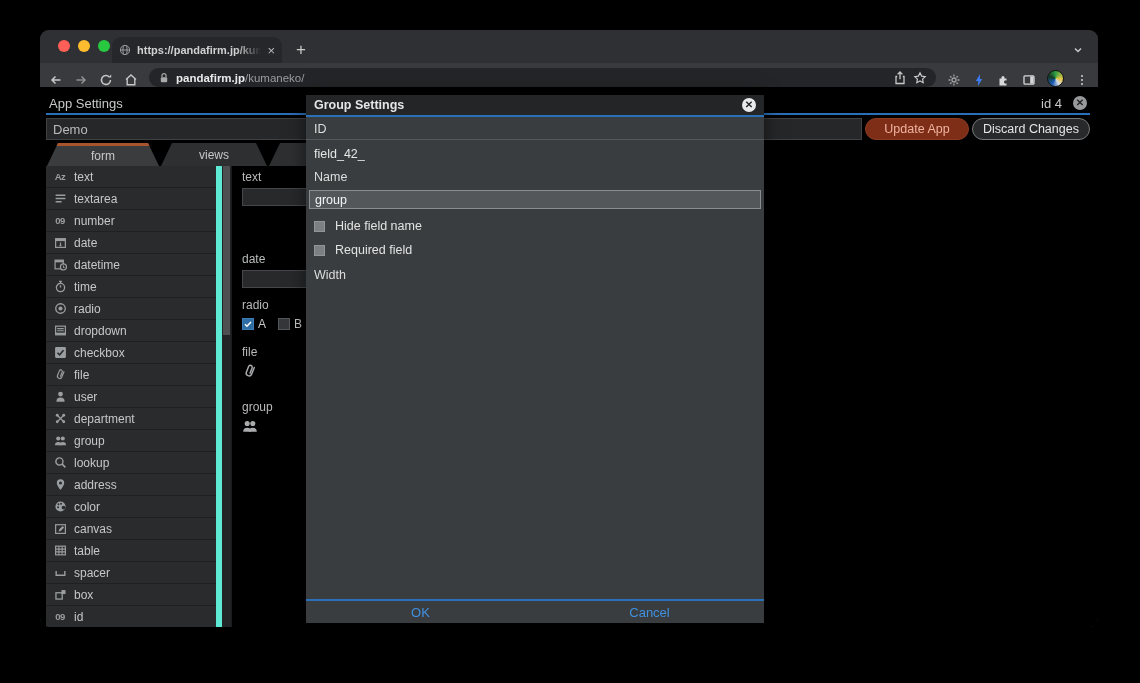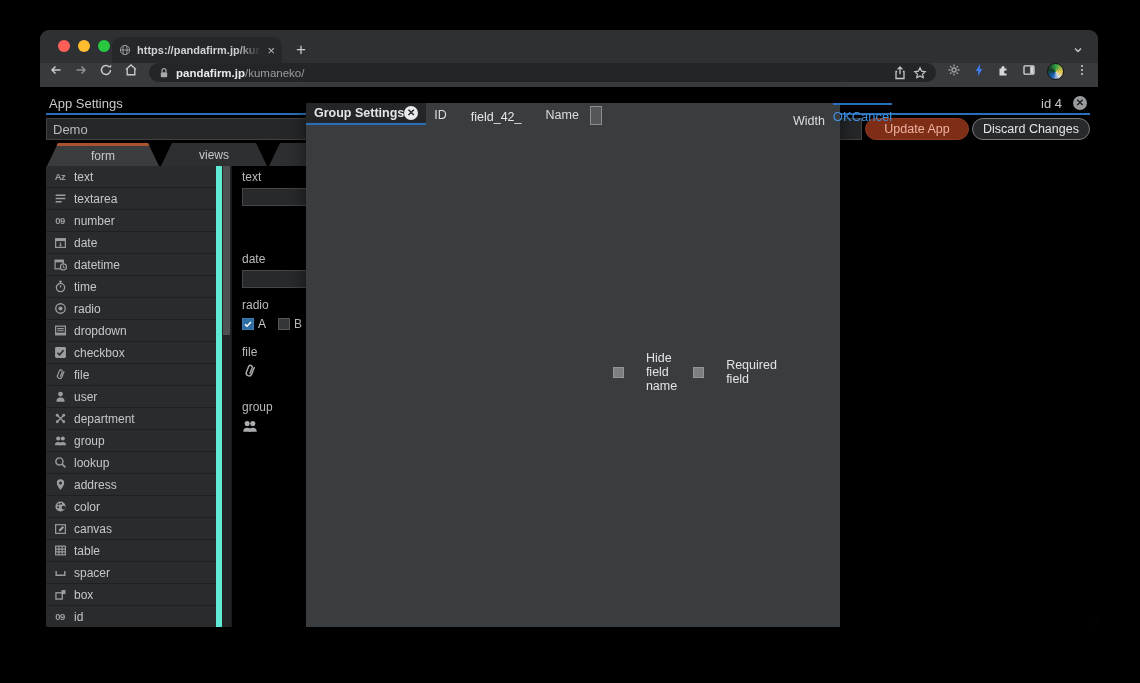--- a/index.html
+++ b/index.html
@@ -12,21 +12,21 @@
   .dot { width:12px; height:12px; border-radius:50%; }
   .dot.r{background:#ff5f57}.dot.y{background:#febc2e}.dot.g{background:#28c840}
   .tab { margin-left:72px; width:170px; height:26px; background:#26272a; border-radius:9px 9px 0 0; display:flex; align-items:center; padding:0 7px; gap:6px; }
   .tab-title { color:#d0d1d2; font-size:11px; font-weight:bold; white-space:nowrap; overflow:hidden; flex:1;
     -webkit-mask-image:linear-gradient(90deg,#000 80%,transparent); mask-image:linear-gradient(90deg,#000 80%,transparent); }
   .tab-close { color:#b9babb; font-size:13px; line-height:1; }
   .newtab { color:#c9caca; font-size:17px; margin:0 0 5px 14px; line-height:1; }
   .strip-chevron { position:absolute; right:14px; bottom:7px; }
   svg.ic { display:block; }
 
-  .toolbar { height:24px; background:#393a3d; display:flex; align-items:flex-start; padding:0 9px; gap:11px; }
+  .toolbar { height:24px; background:#393a3d; display:flex; align-items:flex-end; padding:0 9px; gap:11px; }
   .urlpill { flex:1; height:19px; background:#242528; border-radius:10px; display:flex; align-items:center; padding:0 9px; gap:6px; font-size:11.5px; }
   .url-host { color:#e9eaeb; font-weight:bold; }
   .url-path { color:#9b9ca0; }
   .url-text { flex:1; white-space:nowrap; overflow:hidden; }
   .avatar { width:17px; height:17px; border-radius:50%; background:conic-gradient(#2f9e44,#e8c547 95deg,#d4dce4 150deg,#1c5db8 210deg,#153a22 290deg,#2f9e44); border:1px solid #111; }
 
   
   .content { height:540px; display:flex; flex-direction:column; padding:6px 8px 0 6px; position:relative; background:#000000; }
   .app-header { height:22px; flex:none; display:flex; align-items:center; justify-content:space-between; border-bottom:2px solid #2a70b8; color:#c7c8c9; font-size:13px; padding:0 3px; }
   .hdr-right { display:flex; align-items:center; gap:11px; }
@@ -53,29 +53,29 @@
 
   .preview { flex:1; padding:4px 0 0 10px; color:#b9babb; font-size:12px; overflow:hidden; }
   .pv-input { width:150px; height:18px; background:#27292b; border:1px solid #45474a; margin-top:4px; }
   .pv-row { display:flex; align-items:center; gap:4px; margin-top:5px; }
   .bluecheck { width:12px; height:12px; background:#2e6da4; border:1px solid #3e7db4; display:flex; align-items:center; justify-content:center; }
   .graycheck { width:12px; height:12px; background:#35373a; border:1px solid #55585a; margin-left:8px; }
   .pv-opt { color:#c6c7c8; }
   .pv-icon svg{ width:16px; height:16px; }
 
   
-  .modal { position:absolute; left:266px; top:16px; width:534px; height:528px; background:#3a3d3f; display:flex; z-index:5; box-shadow:0 2px 18px rgba(0,0,0,.55); }
+  .modal { position:absolute; left:266px; top:8px; width:458px; height:528px; background:#3a3d3f; display:flex; flex-direction:column; z-index:5; box-shadow:0 2px 18px rgba(0,0,0,.55); }
   .modal-header { height:22px; flex:none; background:#232527; border-bottom:2px solid #2a70b8; display:flex; align-items:center; justify-content:space-between; padding:0 8px; color:#e4e5e6; font-size:12.5px; font-weight:bold; }
   .modal-close { width:14px; height:14px; border-radius:50%; background:#e9eaeb; color:#232527; font-size:10px; font-weight:bold; display:flex; align-items:center; justify-content:center; line-height:1; }
   .m-label { padding:5px 8px 3px; color:#dcdddd; font-size:12.5px; }
   .m-id-label { border-bottom:1px solid #55585a; }
-  .m-value { padding:7px 16px 4px; color:#e6e7e7; font-size:12.5px; }
+  .m-value { padding:7px 8px 4px; color:#e6e7e7; font-size:12.5px; }
   .m-input { margin:3px 3px 0; height:19px; background:#54575a; border:1px solid #8b8e90; color:#f2f3f3; font-size:12.5px; padding:0 5px; width:calc(100% - 6px); font-family:"Liberation Sans",sans-serif; }
   .m-input.right { text-align:right; }
-  .m-check { display:flex; align-items:center; gap:22px; margin:10px 8px 0; color:#e2e3e3; font-size:12.5px; }
+  .m-check { display:flex; align-items:center; gap:10px; margin:10px 8px 0; color:#e2e3e3; font-size:12.5px; }
   .cbox { width:11px; height:11px; background:#7d8082; border:1px solid #939698; flex:none; }
   .m-spacer { flex:1; }
   .m-footer { flex:none; border-top:2px solid #2a70b8; height:24px; display:flex; }
   .m-btn { flex:1; display:flex; align-items:center; justify-content:center; color:#4090e0; font-size:13px; }
 </style>
 </head>
 <body>
 
 <div class="window">
 

